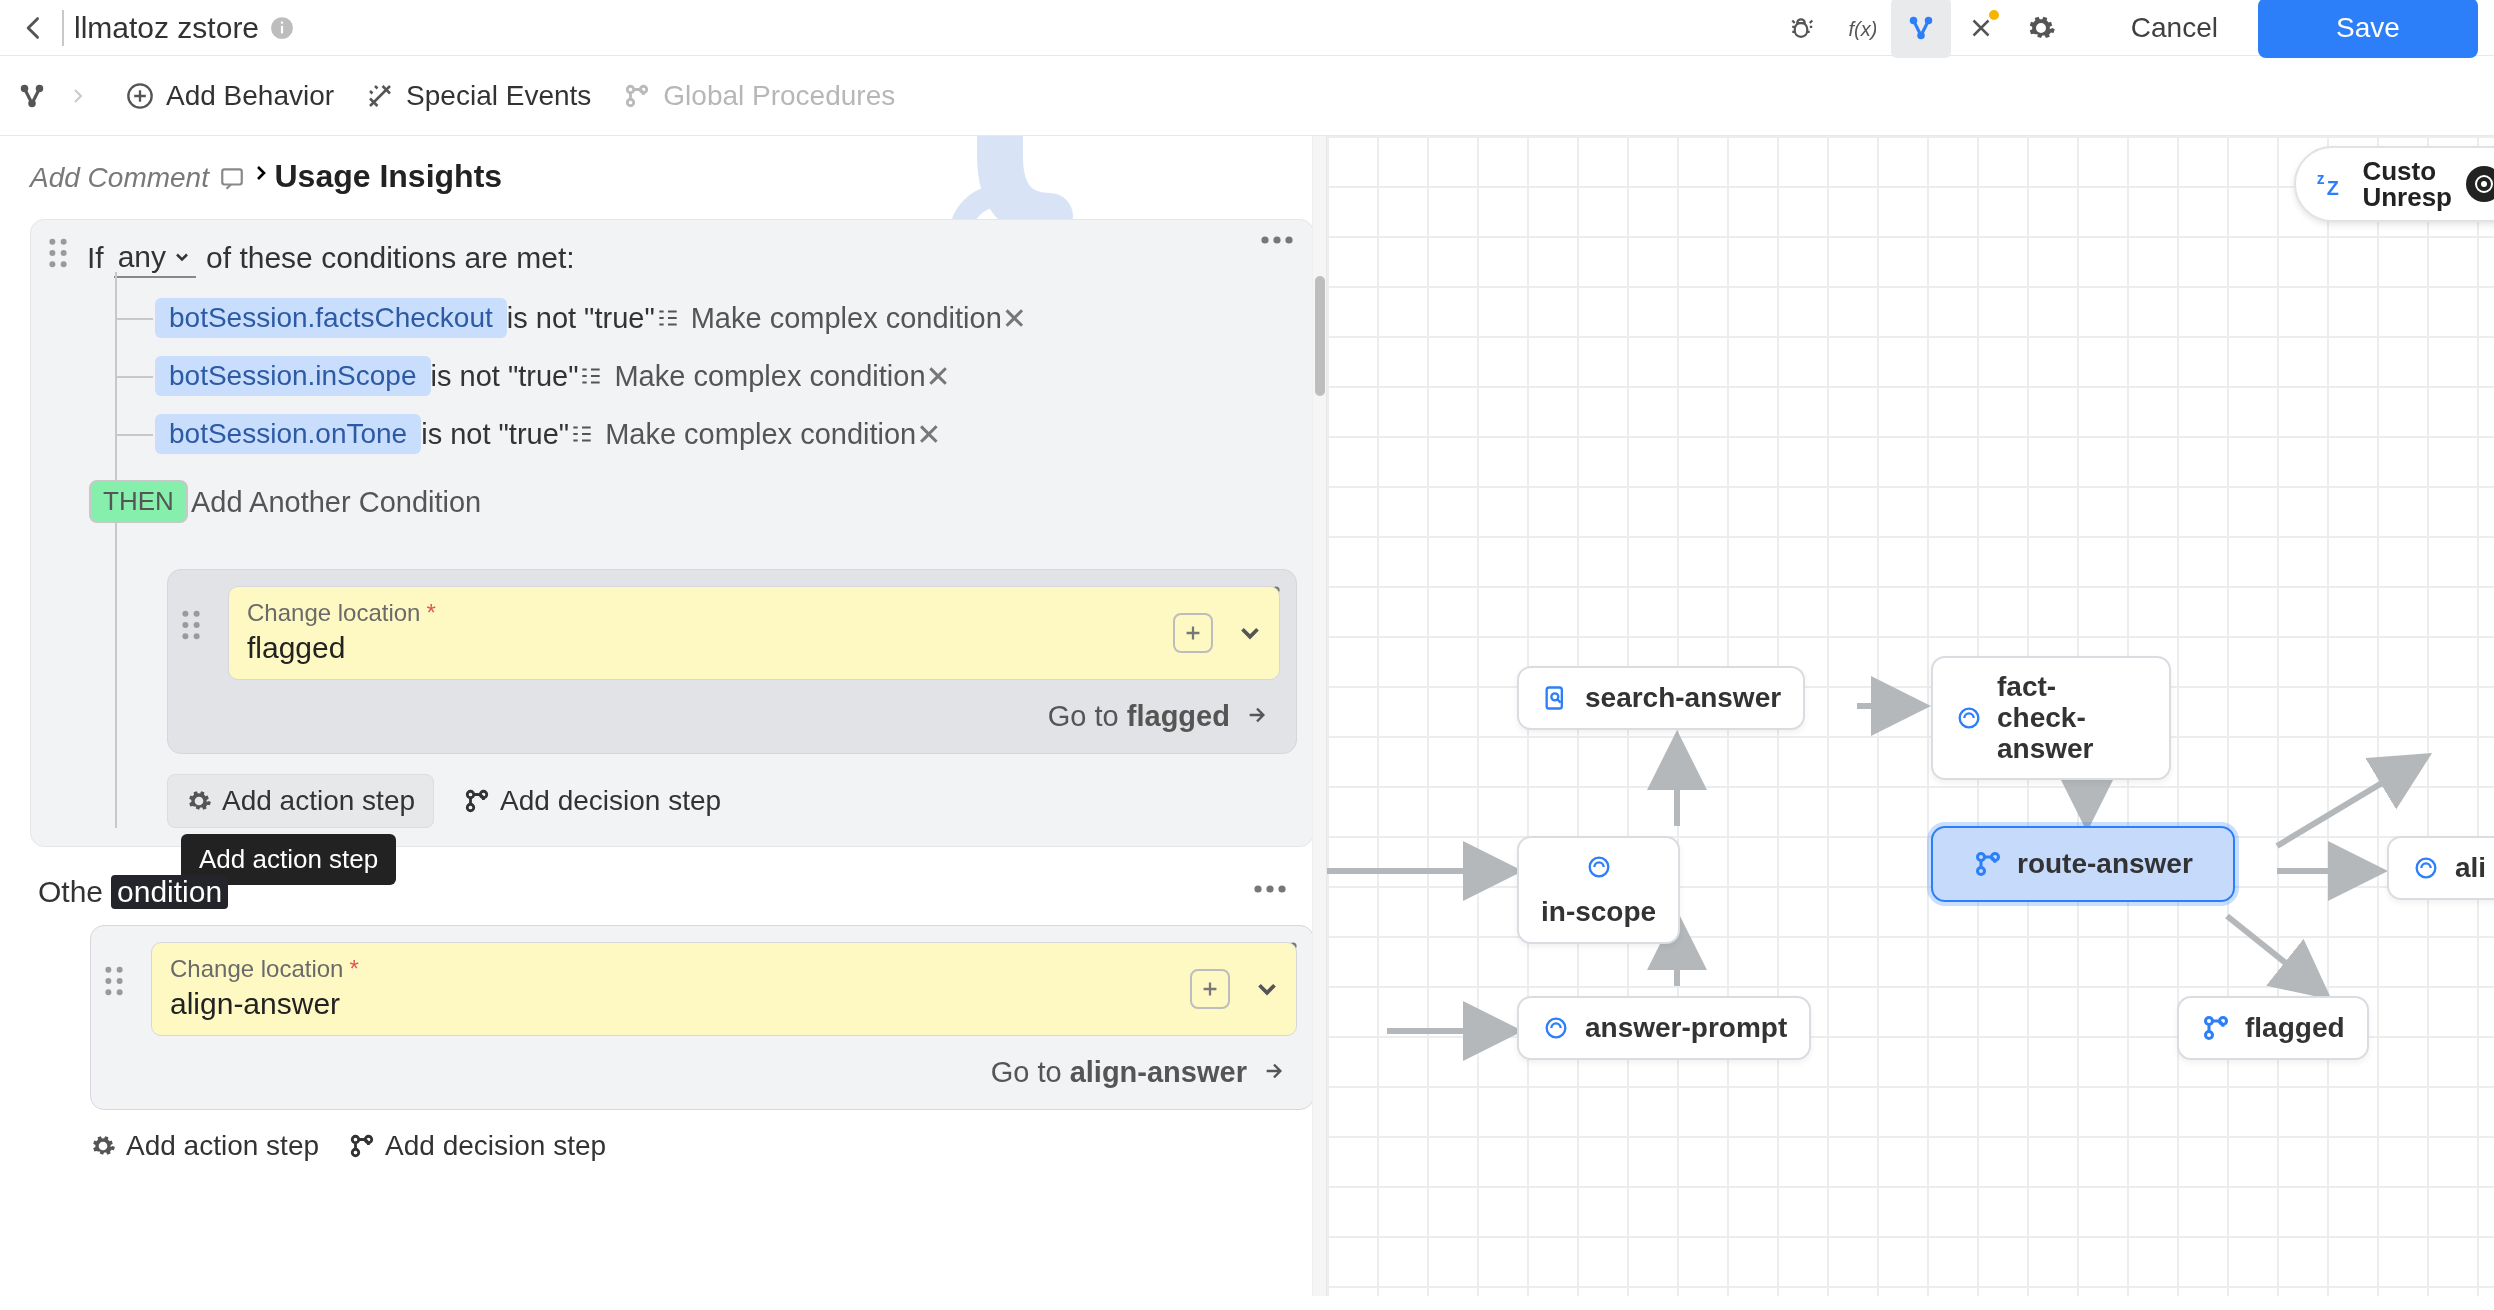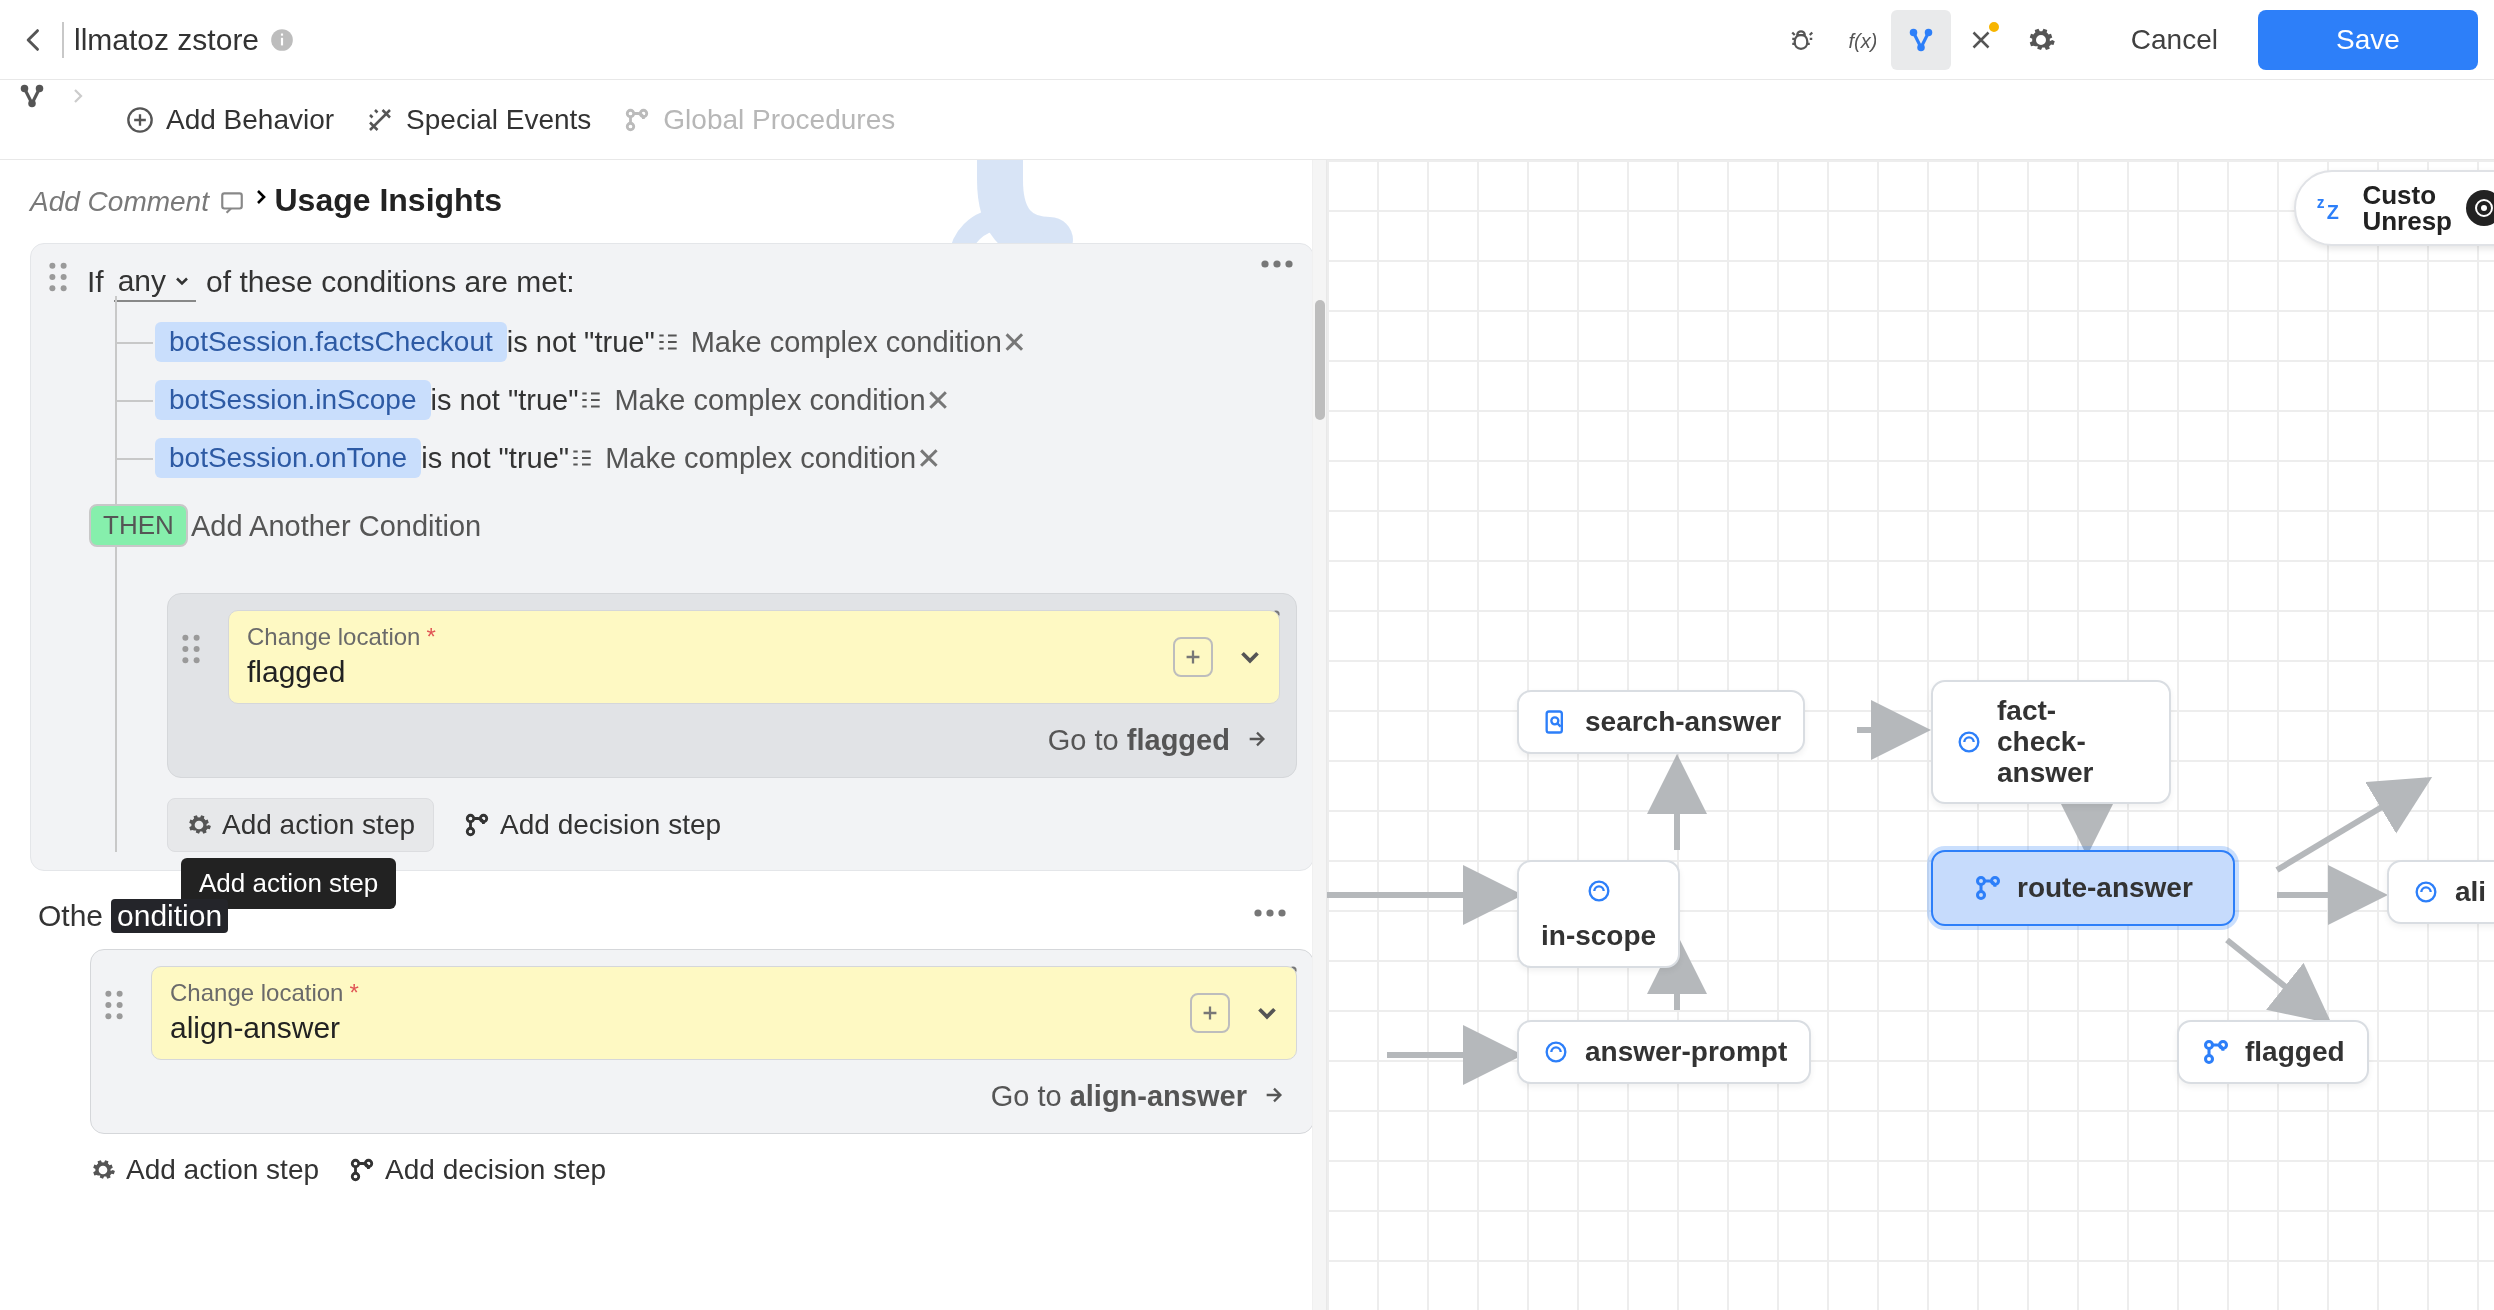--- a/index.html
+++ b/index.html
@@ -8,21 +8,21 @@
     height: 1310px;
     font-family: -apple-system, BlinkMacSystemFont, "Segoe UI", Helvetica, Arial, sans-serif;
     font-size: 27px;
     color: #222;
     background: #fff;
     overflow: hidden;
   }
   .header {
     display: flex;
     align-items: center;
-    height: 80px;
+    height: 56px;
     padding: 0 16px;
     border-bottom: 1px solid #e8e8e8;
     background: #fff;
   }
   .header .back {
     width: 36px; height: 36px;
     display:flex; align-items:center; justify-content:center;
     color: #555;
   }
   .header .divider {
@@ -62,20 +62,21 @@
     border-radius: 8px;
     border: none;
     cursor: pointer;
     min-width: 220px;
     text-align:center;
   }
 
   .secondary-bar {
     height: 80px;
     display: flex;
+    align-items: center;
     padding: 0 16px;
     border-bottom: 1px solid #e8e8e8;
     gap: 30px;
   }
   .secondary-bar .sb-item {
     display: inline-flex;
     align-items: center;
     gap: 10px;
     font-size: 28px;
     color: #333;

